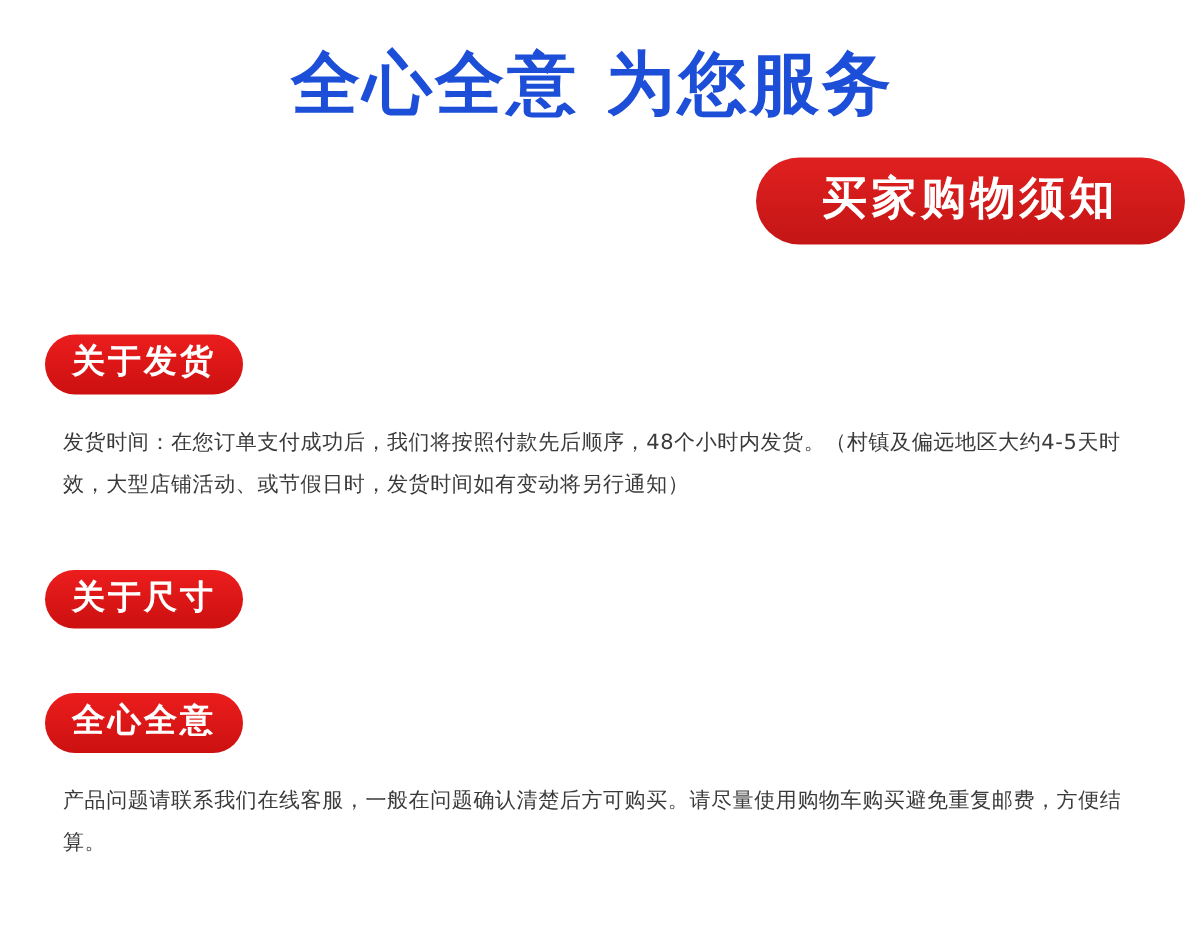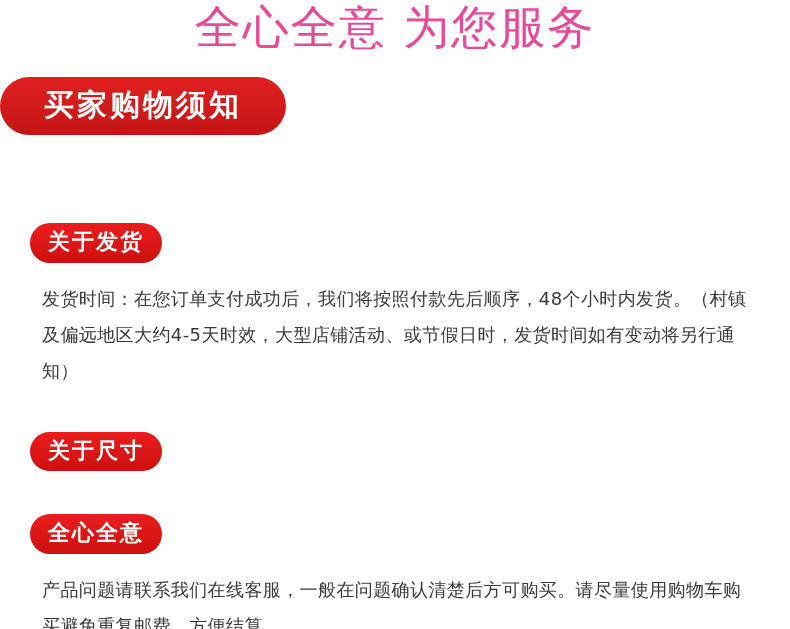--- a/index.html
+++ b/index.html
@@ -16,49 +16,50 @@
   }
   .page {
     position: relative;
     width: 790px;
     height: 629px;
     background: #ffffff;
   }
   .main-title {
     text-align: center;
     font-size: 46px;
-    font-weight: normal;
-    color: #ec4899;
+    font-weight: bold;
+    color: #1d4ed8;
     letter-spacing: 2px;
+    margin-top: 28px;
     line-height: 1.2;
     font-family: "DejaVu Sans", "Liberation Sans", sans-serif;
   }
   .subtitle-wrap {
     display: flex;
-    justify-content: flex-start;
+    justify-content: flex-end;
     margin-top: 22px;
   }
   .subtitle-pill {
     background: #d71c1c;
     background: linear-gradient(180deg, #e02020 0%, #c41515 100%);
     color: #ffffff;
     font-size: 30px;
     font-weight: bold;
     letter-spacing: 3px;
     padding: 10px 44px 12px 44px;
     border-radius: 30px;
     line-height: 1.2;
   }
   .section {
     margin-top: 43px;
     padding-left: 24px;
     padding-right: 24px;
   }
   .section.first {
-    margin-top: 88px;
+    margin-top: 60px;
   }
   .tag-row {
     display: flex;
     justify-content: flex-start;
     padding-left: 6px;
   }
   .tag {
     display: inline-block;
     background: #e01414;
     background: linear-gradient(180deg, #ec1d1d 0%, #cc1010 100%);
@@ -67,21 +68,21 @@
     font-weight: bold;
     letter-spacing: 2px;
     padding: 5px 18px 7px 18px;
     border-radius: 20px;
     line-height: 1.25;
   }
   .body-text {
     margin-top: 18px;
     padding-left: 18px;
     padding-right: 18px;
-    font-size: 18px;
+    font-size: 14px;
     line-height: 2.0;
     color: #3a3a3a;
     text-align: left;
     letter-spacing: 0.4px;
     font-family: "DejaVu Sans", "Liberation Sans", sans-serif;
   }
   .body-text.sz {
     font-style: normal;
   }
 </style>

